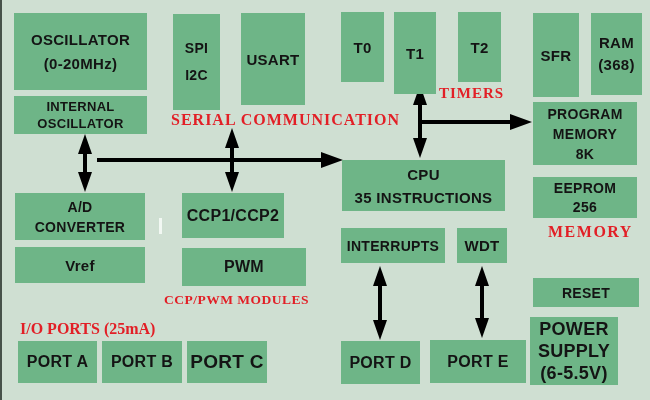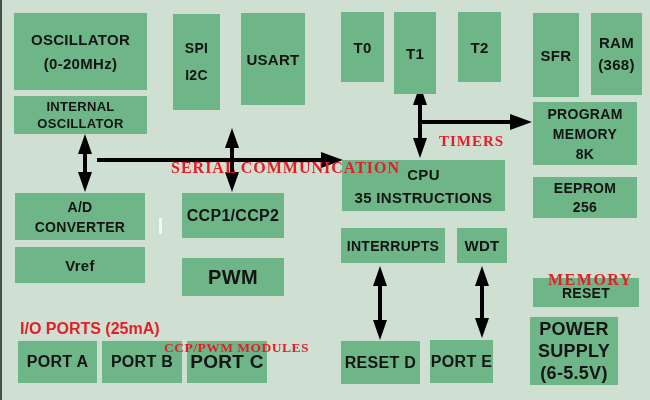--- a/index.html
+++ b/index.html
@@ -22,22 +22,22 @@
     text-align:center;
     letter-spacing:.3px;
     white-space:nowrap;
   }
   .rlabel{
     position:absolute;
     color:var(--label-red,#e21f26);
     font-weight:700;
     white-space:nowrap;
   }
-  .serif{font-family:"Liberation Serif", serif;margin-top:48px;}
-  .sans{font-family:Liberation Sans, sans-serif;}
+  .serif{font-family:"Liberation Serif", serif;}
+  .sans{font-family:Liberation Serif, serif;}
   #arrows{position:absolute;left:0;top:0;pointer-events:none;}
   .shaft{stroke:var(--arrow,#000);stroke-width:4;}
   .head{fill:var(--arrow,#000);}
   .artifact{position:absolute;background:#f2f8f3;}
 </style>
 </head>
 <body>
 
 <div id="canvas">
 
@@ -143,21 +143,21 @@
   </div>
 
   <div class="box" style="left:180px;top:193px;width:102px;height:45px;font-size:16px">
     <div>CCP1/CCP2</div>
   </div>
 
   <div class="box" style="left:13px;top:247px;width:130px;height:36px;font-size:15px">
     <div>Vref</div>
   </div>
 
-  <div class="box" style="left:180px;top:258px;width:102px;height:38px;font-size:20px">
+  <div class="box" style="left:180px;top:248px;width:124px;height:38px;font-size:16px">
     <div>PWM</div>
   </div>
 
   <div class="box" style="left:339px;top:228px;width:104px;height:35px;font-size:14px">
     <div>INTERRUPTS</div>
   </div>
 
   <div class="box" style="left:455px;top:228px;width:50px;height:35px;font-size:15px">
     <div>WDT</div>
   </div>
@@ -175,23 +175,23 @@
   <div class="box" style="left:16px;top:341px;width:79px;height:42px;font-size:16px">
     <div>PORT A</div>
   </div>
   <div class="box" style="left:100px;top:341px;width:80px;height:42px;font-size:16px">
     <div>PORT B</div>
   </div>
   <div class="box" style="left:185px;top:341px;width:80px;height:42px;font-size:19px">
     <div>PORT C</div>
   </div>
   <div class="box" style="left:339px;top:341px;width:79px;height:43px;font-size:16px">
-    <div>RESET D</div>
-  </div>
-  <div class="box" style="left:428px;top:340px;width:63px;height:43px;font-size:16px">
+    <div>PORT D</div>
+  </div>
+  <div class="box" style="left:428px;top:340px;width:96px;height:43px;font-size:16px">
     <div>PORT E</div>
   </div>
 
   <div class="rlabel serif" style="left:169px;top:111px;font-size:16px;letter-spacing:1px">SERIAL COMMUNICATION</div>
   <div class="rlabel serif" style="left:437px;top:85px;font-size:15px;letter-spacing:1px">TIMERS</div>
   <div class="rlabel serif" style="left:546px;top:223px;font-size:16px;letter-spacing:1.5px">MEMORY</div>
   <div class="rlabel serif" style="left:162px;top:292px;font-size:13.5px;letter-spacing:.5px">CCP/PWM MODULES</div>
   <div class="rlabel sans" style="left:18px;top:320px;font-size:16px">I/O PORTS (25mA)</div>
 
   <div class="artifact" style="left:157px;top:218px;width:3px;height:16px"></div>

